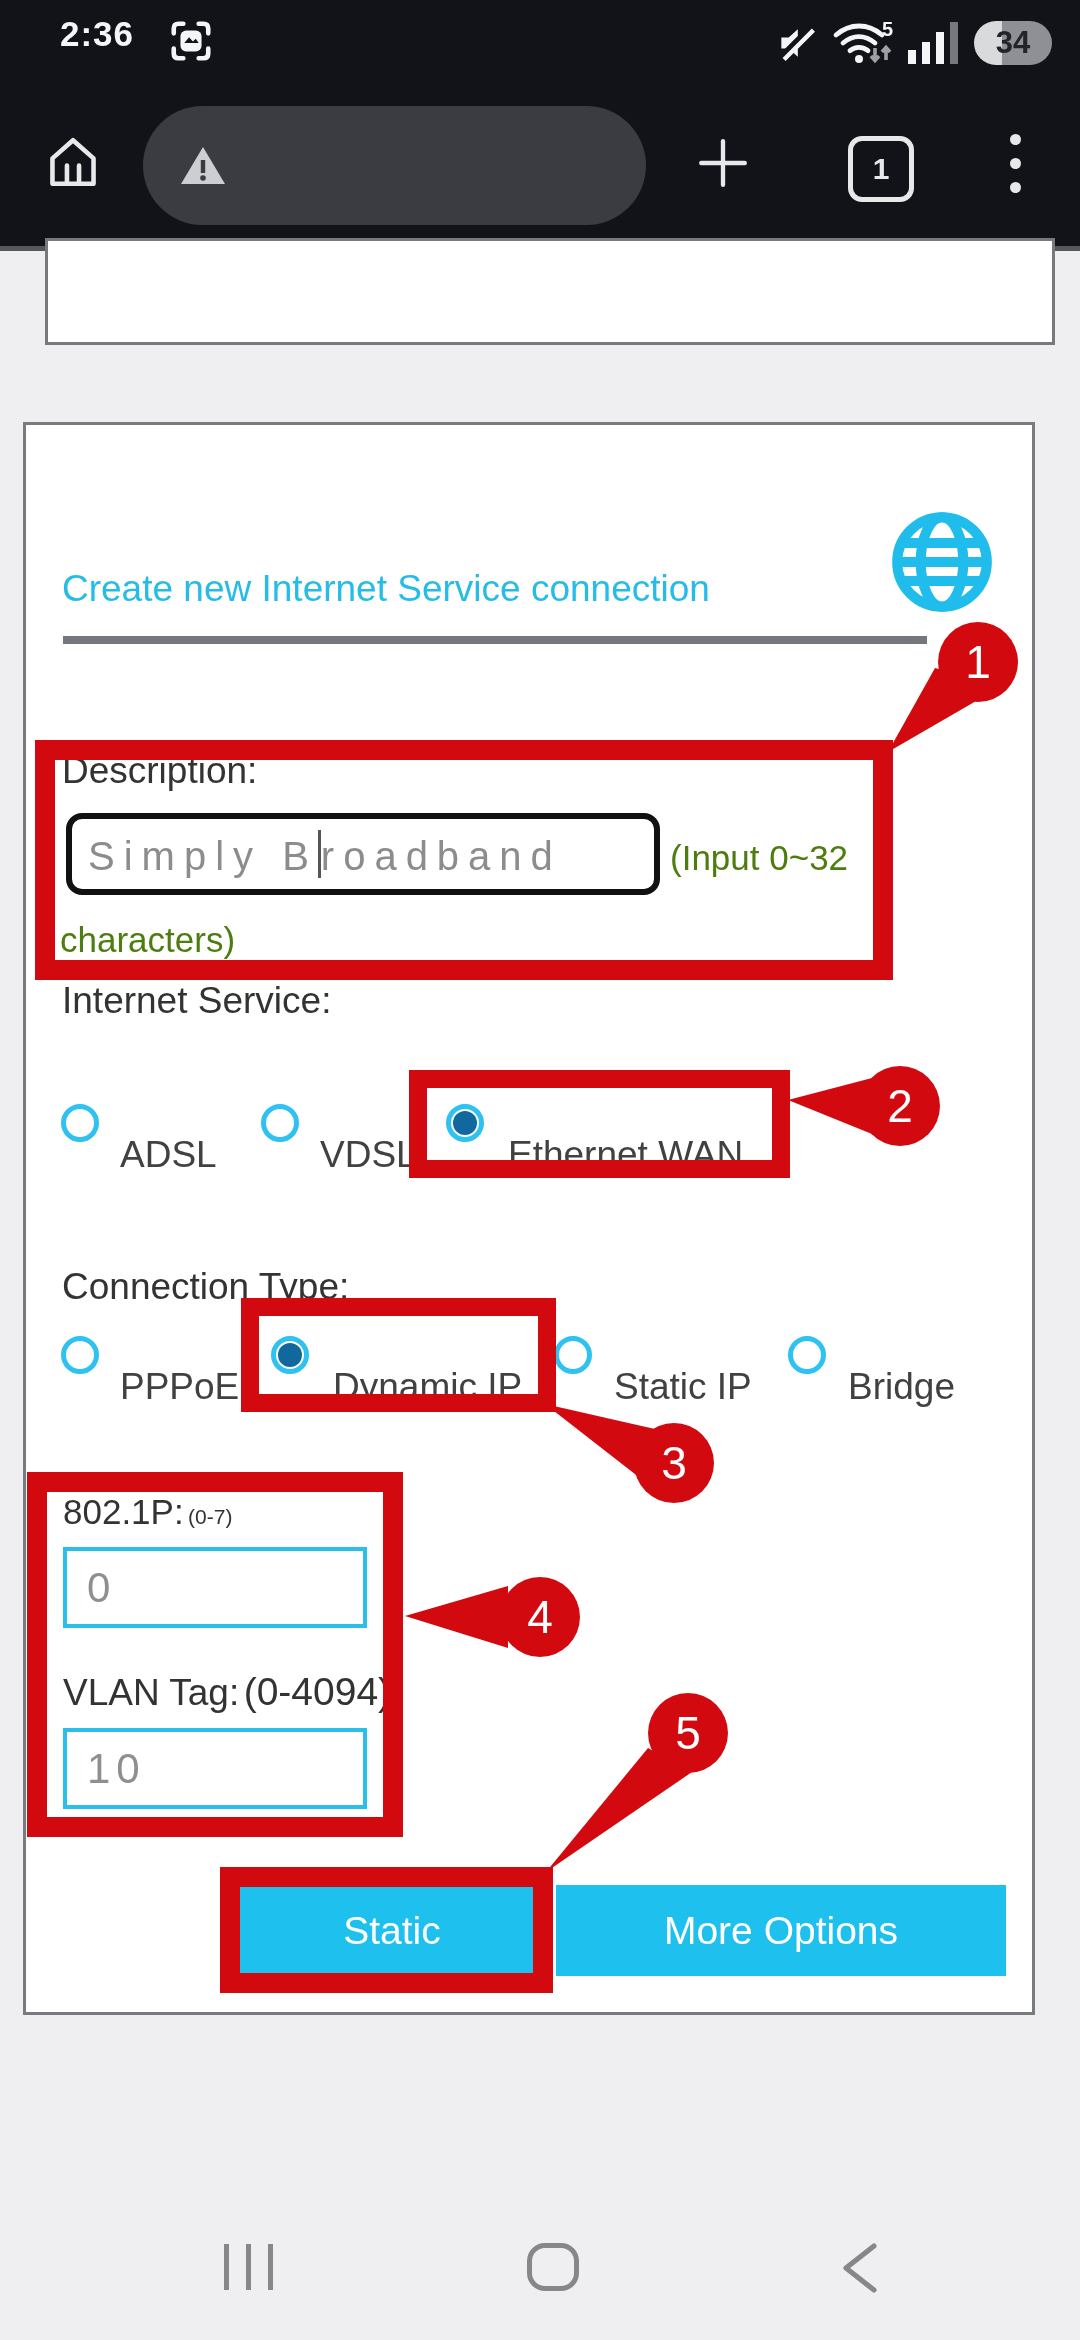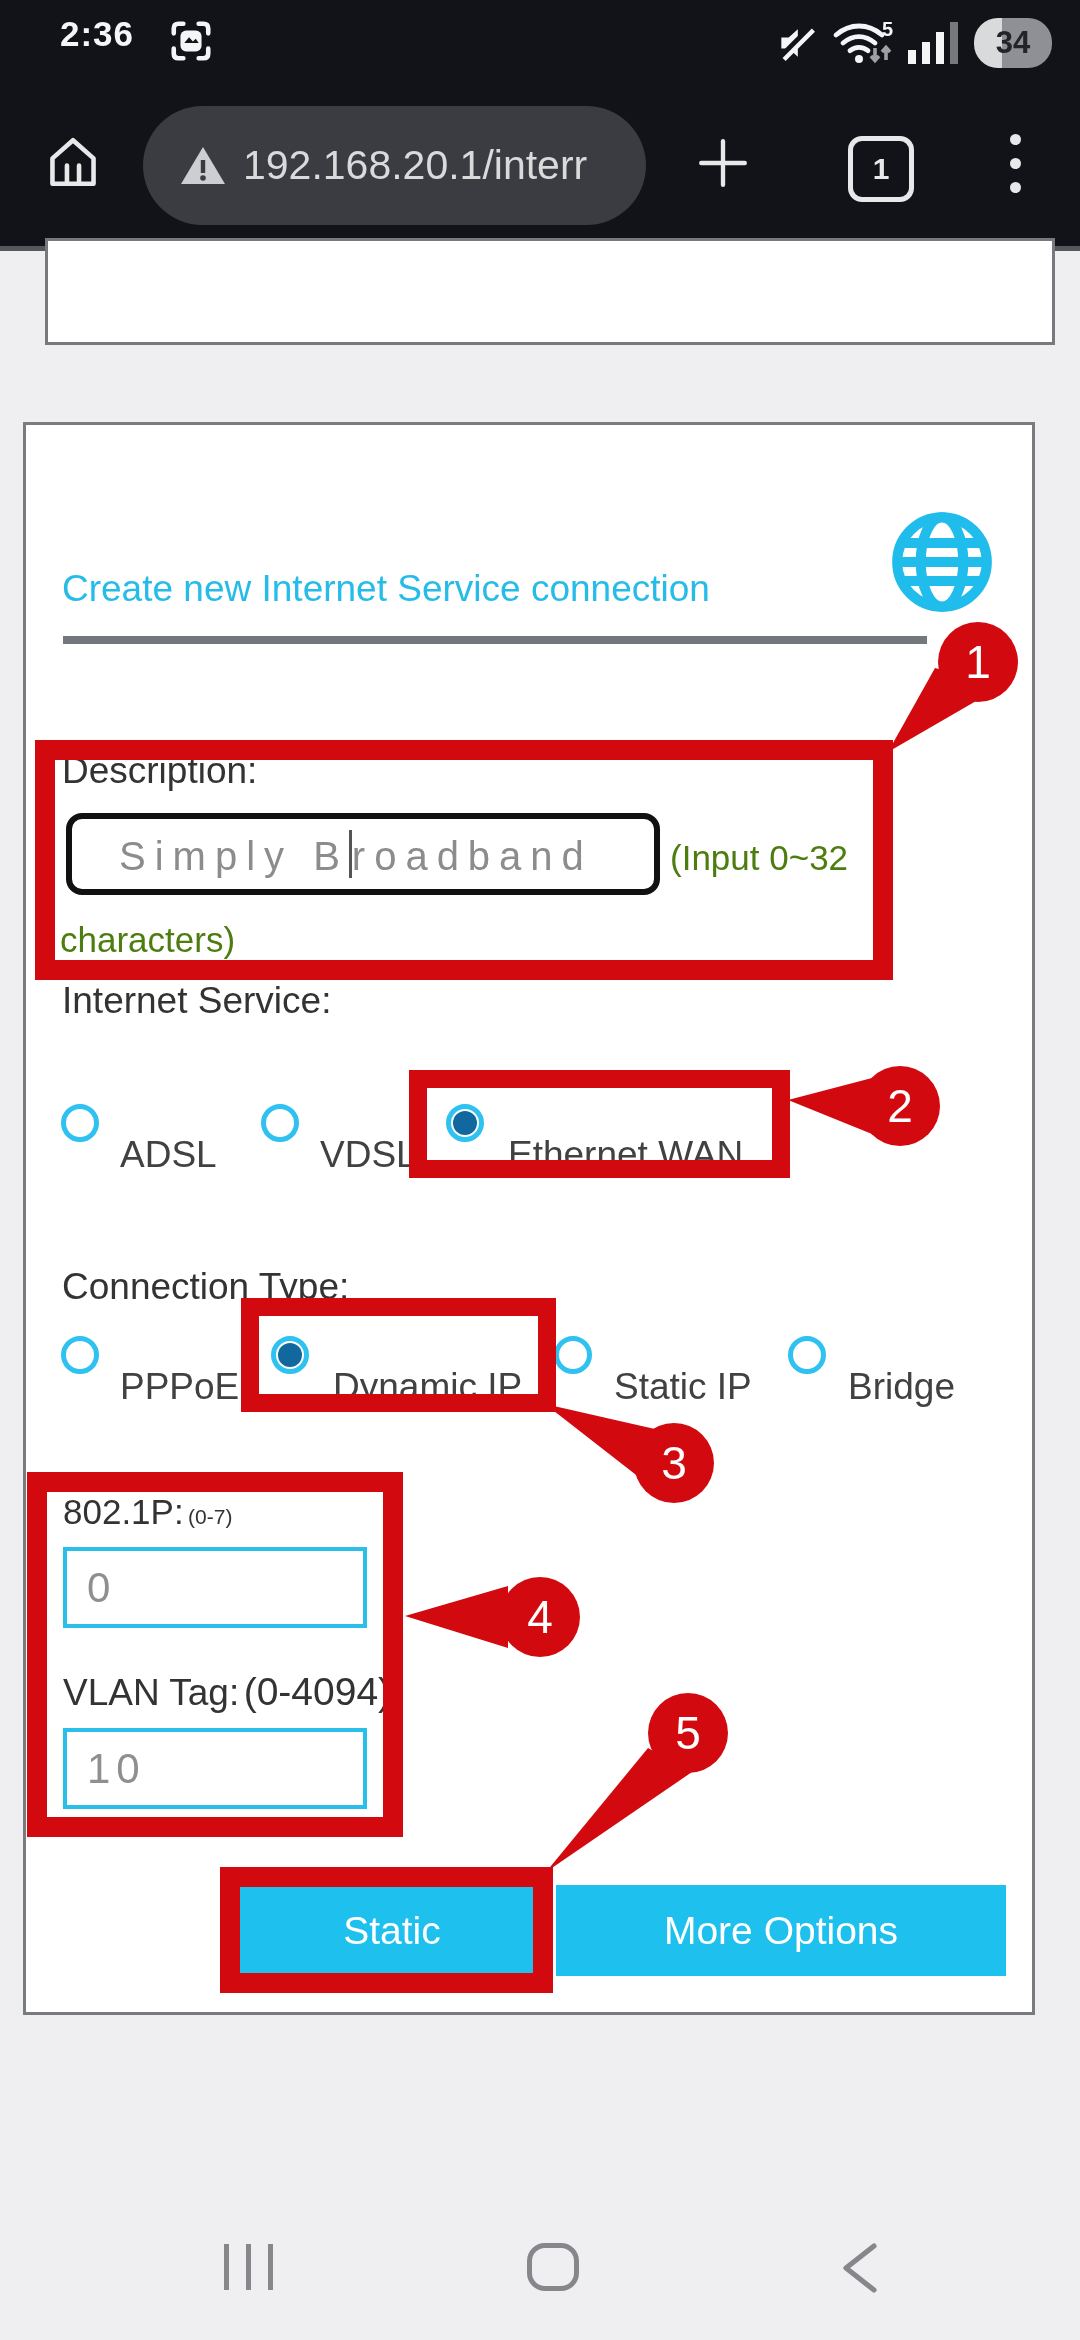--- a/index.html
+++ b/index.html
@@ -8,21 +8,21 @@
     background:#efeef0;font-family:"Liberation Sans", sans-serif;
     -webkit-font-smoothing:antialiased;
   }
   .abs{position:absolute;}
   
   .topbar{left:0;top:0;width:1080px;height:250px;background:#121318;}
   .topedge{left:0;top:246px;width:1080px;height:5px;background:#56585d;}
   .time{left:60px;top:14px;font-size:35px;font-weight:bold;color:#f4f5f7;letter-spacing:1px;}
   .capicon{left:168px;top:18px;}
   .sb-right{right:28px;top:18px;display:flex;align-items:center;gap:14px;}
-  .battery{width:78px;height:50px;border-radius:24px;
+  .battery{width:78px;height:44px;border-radius:24px;
     background:linear-gradient(90deg,#d9dadc 0 36%,#8f9095 36%);
     display:flex;align-items:center;justify-content:center;}
   .battery span{font-size:31px;font-weight:bold;color:#222428;}
   .homeicon{left:44px;top:132px;}
   .urlpill{left:143px;top:106px;width:503px;height:119px;border-radius:60px;background:#3b3c41;
     display:flex;align-items:center;}
   .urltext{font-size:41px;color:#d9dadc;white-space:nowrap;overflow:hidden;margin-left:14px;}
   .plusicon{left:694px;top:134px;}
   .tabbox{left:848px;top:136px;width:56px;height:56px;border:5px solid #e7e8ea;border-radius:14px;
     display:flex;align-items:center;justify-content:center;}
@@ -37,21 +37,21 @@
   .globe{left:886px;top:506px;}
   
   .redbox{border:20px solid #d20a10;box-sizing:border-box;background:transparent;}
   .redbox.thin{border-width:18px;}
   .co{width:80px;height:80px;border-radius:50%;background:#d20a10;color:#fff;
       display:flex;align-items:center;justify-content:center;font-size:46px;z-index:30;}
   .tails{left:0;top:0;width:1080px;height:2340px;pointer-events:none;z-index:29;}
   
   .seclabel{font-size:37px;color:#333;white-space:nowrap;}
   .descinput{left:66px;top:813px;width:594px;height:82px;border:6px solid #111;border-radius:16px;
-    box-sizing:border-box;background:#fff;display:flex;align-items:center;padding-left:31px;}
+    box-sizing:border-box;background:#fff;display:flex;align-items:center;}
   .descval{font-size:40px;color:#8c8c8c;letter-spacing:9px;margin-left:16px;white-space:nowrap;}
   .caret{display:inline-block;width:3px;height:48px;background:#555;vertical-align:-8px;}
   .hint{font-size:35px;color:#4d7c0f;white-space:nowrap;}
   .radio{width:38px;height:38px;border:5px solid #2fc1f0;border-radius:50%;background:#fff;box-sizing:border-box;}
   .radio.selected::after{content:"";position:absolute;inset:2px;background:#11689f;border-radius:50%;}
   .rlabel{font-size:37px;color:#414141;white-space:nowrap;margin-top:32px;}
   .smallrange{font-size:21px;color:#333;}
   .cyaninput{width:304px;height:81px;border:4px solid #29bfe9;box-sizing:border-box;background:#fff;
     display:flex;align-items:center;}
   .cyaninput span{font-size:42px;color:#8f8f8f;letter-spacing:6px;margin-left:20px;}
@@ -116,21 +116,20 @@
       <path d="M14.5 21v-7.5"></path>
   </g>
 </svg>
 
 <div class="abs urlpill">
   <svg style="margin-left:34px" width="52" height="48" viewBox="0 0 24 24">
     <path d="M12 2.5 23 21H1z" fill="#cdced1"></path>
     <rect x="10.9" y="9" width="2.2" height="6.5" fill="#3b3c41"></rect>
     <circle cx="12" cy="18" r="1.4" fill="#3b3c41"></circle>
   </svg>
-  <span class="urltext">192.168.20.1/interr</span>
 </div>
 
 <svg class="abs plusicon" width="58" height="58" viewBox="0 0 24 24">
   <g stroke="#e7e8ea" stroke-width="1.8" stroke-linecap="round">
     <line x1="12" y1="3" x2="12" y2="21"></line>
       <line x1="3" y1="12" x2="21" y2="12"></line>
   </g>
 </svg>
 
 <div class="abs tabbox">

